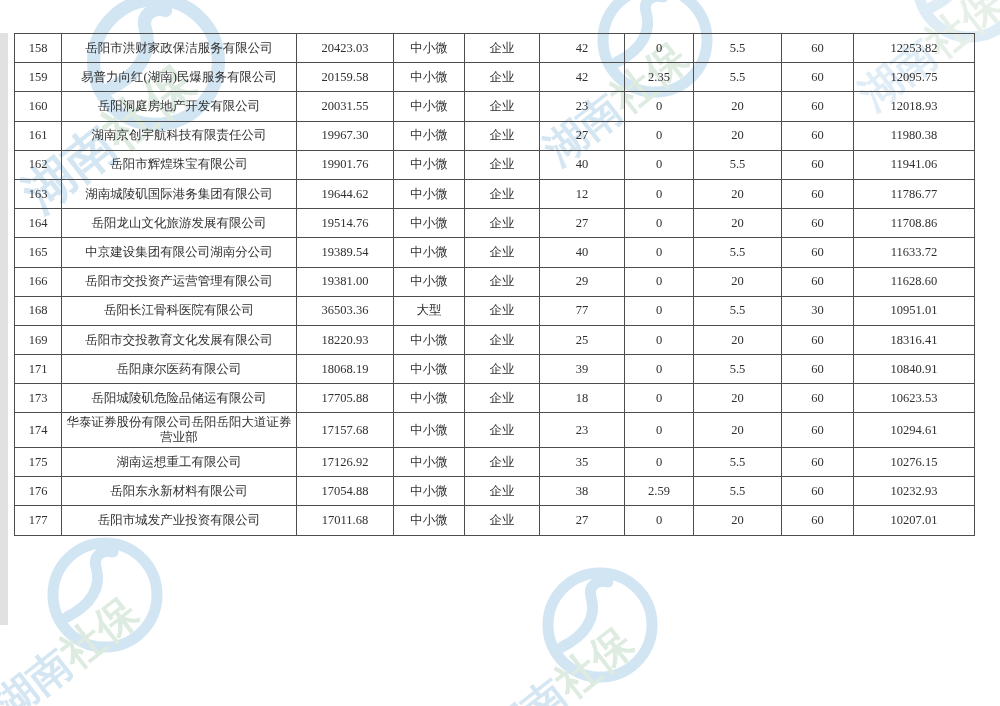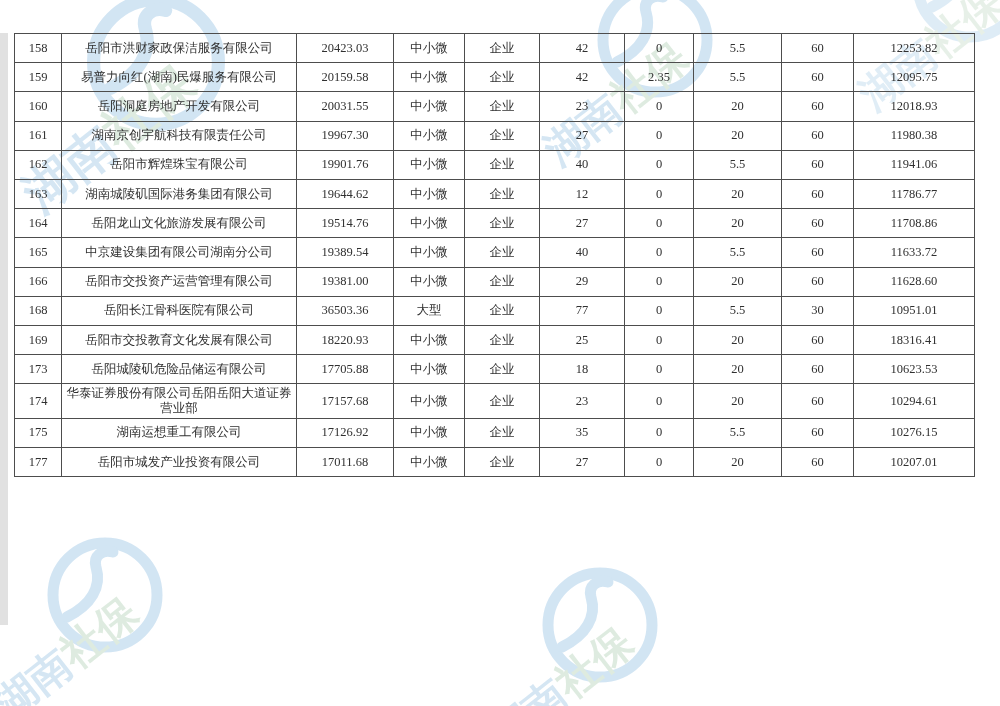--- a/index.html
+++ b/index.html
@@ -256,20 +256,32 @@
           <td>18220.93</td>
           <td>中小微</td>
           <td>企业</td>
           <td>25</td>
           <td>0</td>
           <td>20</td>
           <td>60</td>
           <td>18316.41</td>
         </tr>
         <tr>
+          <td>171</td>
+          <td>岳阳康尔医药有限公司</td>
+          <td>18068.19</td>
+          <td>中小微</td>
+          <td>企业</td>
+          <td>39</td>
+          <td>0</td>
+          <td>5.5</td>
+          <td>60</td>
+          <td>10840.91</td>
+        </tr>
+        <tr>
           <td>173</td>
           <td>岳阳城陵矶危险品储运有限公司</td>
           <td>17705.88</td>
           <td>中小微</td>
           <td>企业</td>
           <td>18</td>
           <td>0</td>
           <td>20</td>
           <td>60</td>
           <td>10623.53</td>
@@ -292,20 +304,32 @@
           <td>17126.92</td>
           <td>中小微</td>
           <td>企业</td>
           <td>35</td>
           <td>0</td>
           <td>5.5</td>
           <td>60</td>
           <td>10276.15</td>
         </tr>
         <tr>
+          <td>176</td>
+          <td>岳阳东永新材料有限公司</td>
+          <td>17054.88</td>
+          <td>中小微</td>
+          <td>企业</td>
+          <td>38</td>
+          <td>2.59</td>
+          <td>5.5</td>
+          <td>60</td>
+          <td>10232.93</td>
+        </tr>
+        <tr>
           <td>177</td>
           <td>岳阳市城发产业投资有限公司</td>
           <td>17011.68</td>
           <td>中小微</td>
           <td>企业</td>
           <td>27</td>
           <td>0</td>
           <td>20</td>
           <td>60</td>
           <td>10207.01</td>

